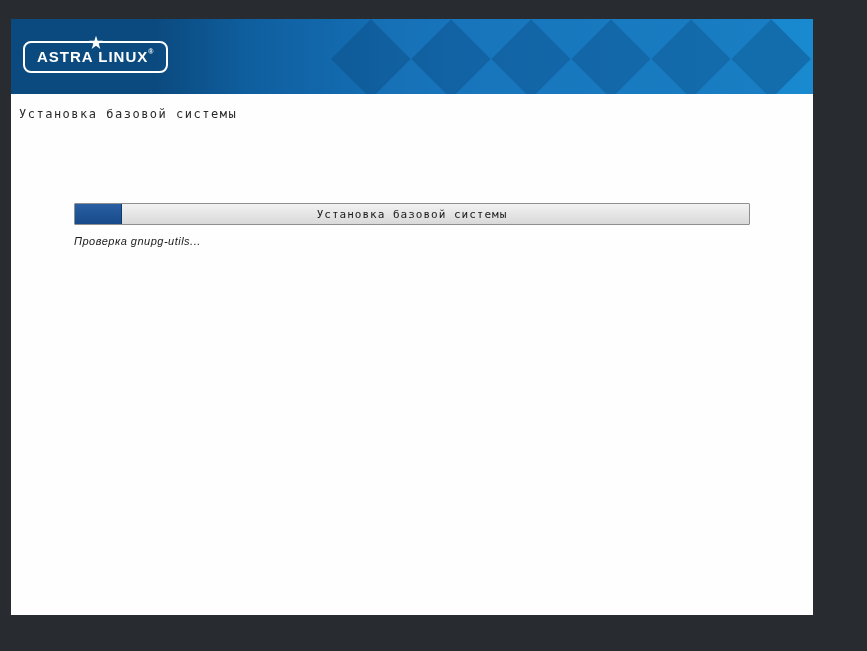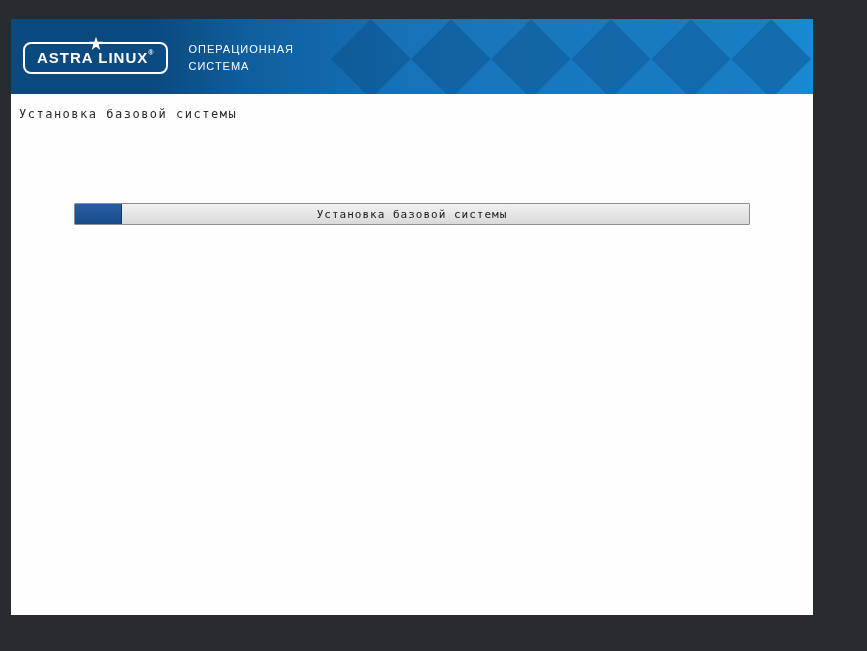--- a/index.html
+++ b/index.html
@@ -170,31 +170,28 @@
 
     <div class="logo-block">
       <div class="logo-frame">
         <svg class="logo-star" viewBox="0 0 24 24">
           <polygon points="12,1 14.5,8.5 22.5,8.5 16,13 18.5,21 12,16.2 5.5,21 8,13 1.5,8.5 9.5,8.5" fill="#ffffff"></polygon>
         </svg>
         <span class="logo-text">
           <span>ASTRA LINUX</span><span class="logo-reg">®</span>
         </span>
       </div>
-      <div class="tagline">
-        <div>ОПЕРАЦИОННАЯ</div>
-        <div>СИСТЕМА</div>
-      </div>
     </div>
   </div>
 
   <div class="content-area">
     <h1 class="page-title">Установка базовой системы</h1>
 
     <div class="progress-section">
       <div class="progress-bar-outer">
         <div class="progress-bar-fill" style="width:7%"></div>
         <div class="progress-label">Установка базовой системы</div>
       </div>
+      <div class="status-text">Проверка gnupg-utils...</div>
     </div>
   </div>
 
 </div>
 
 </body></html>

